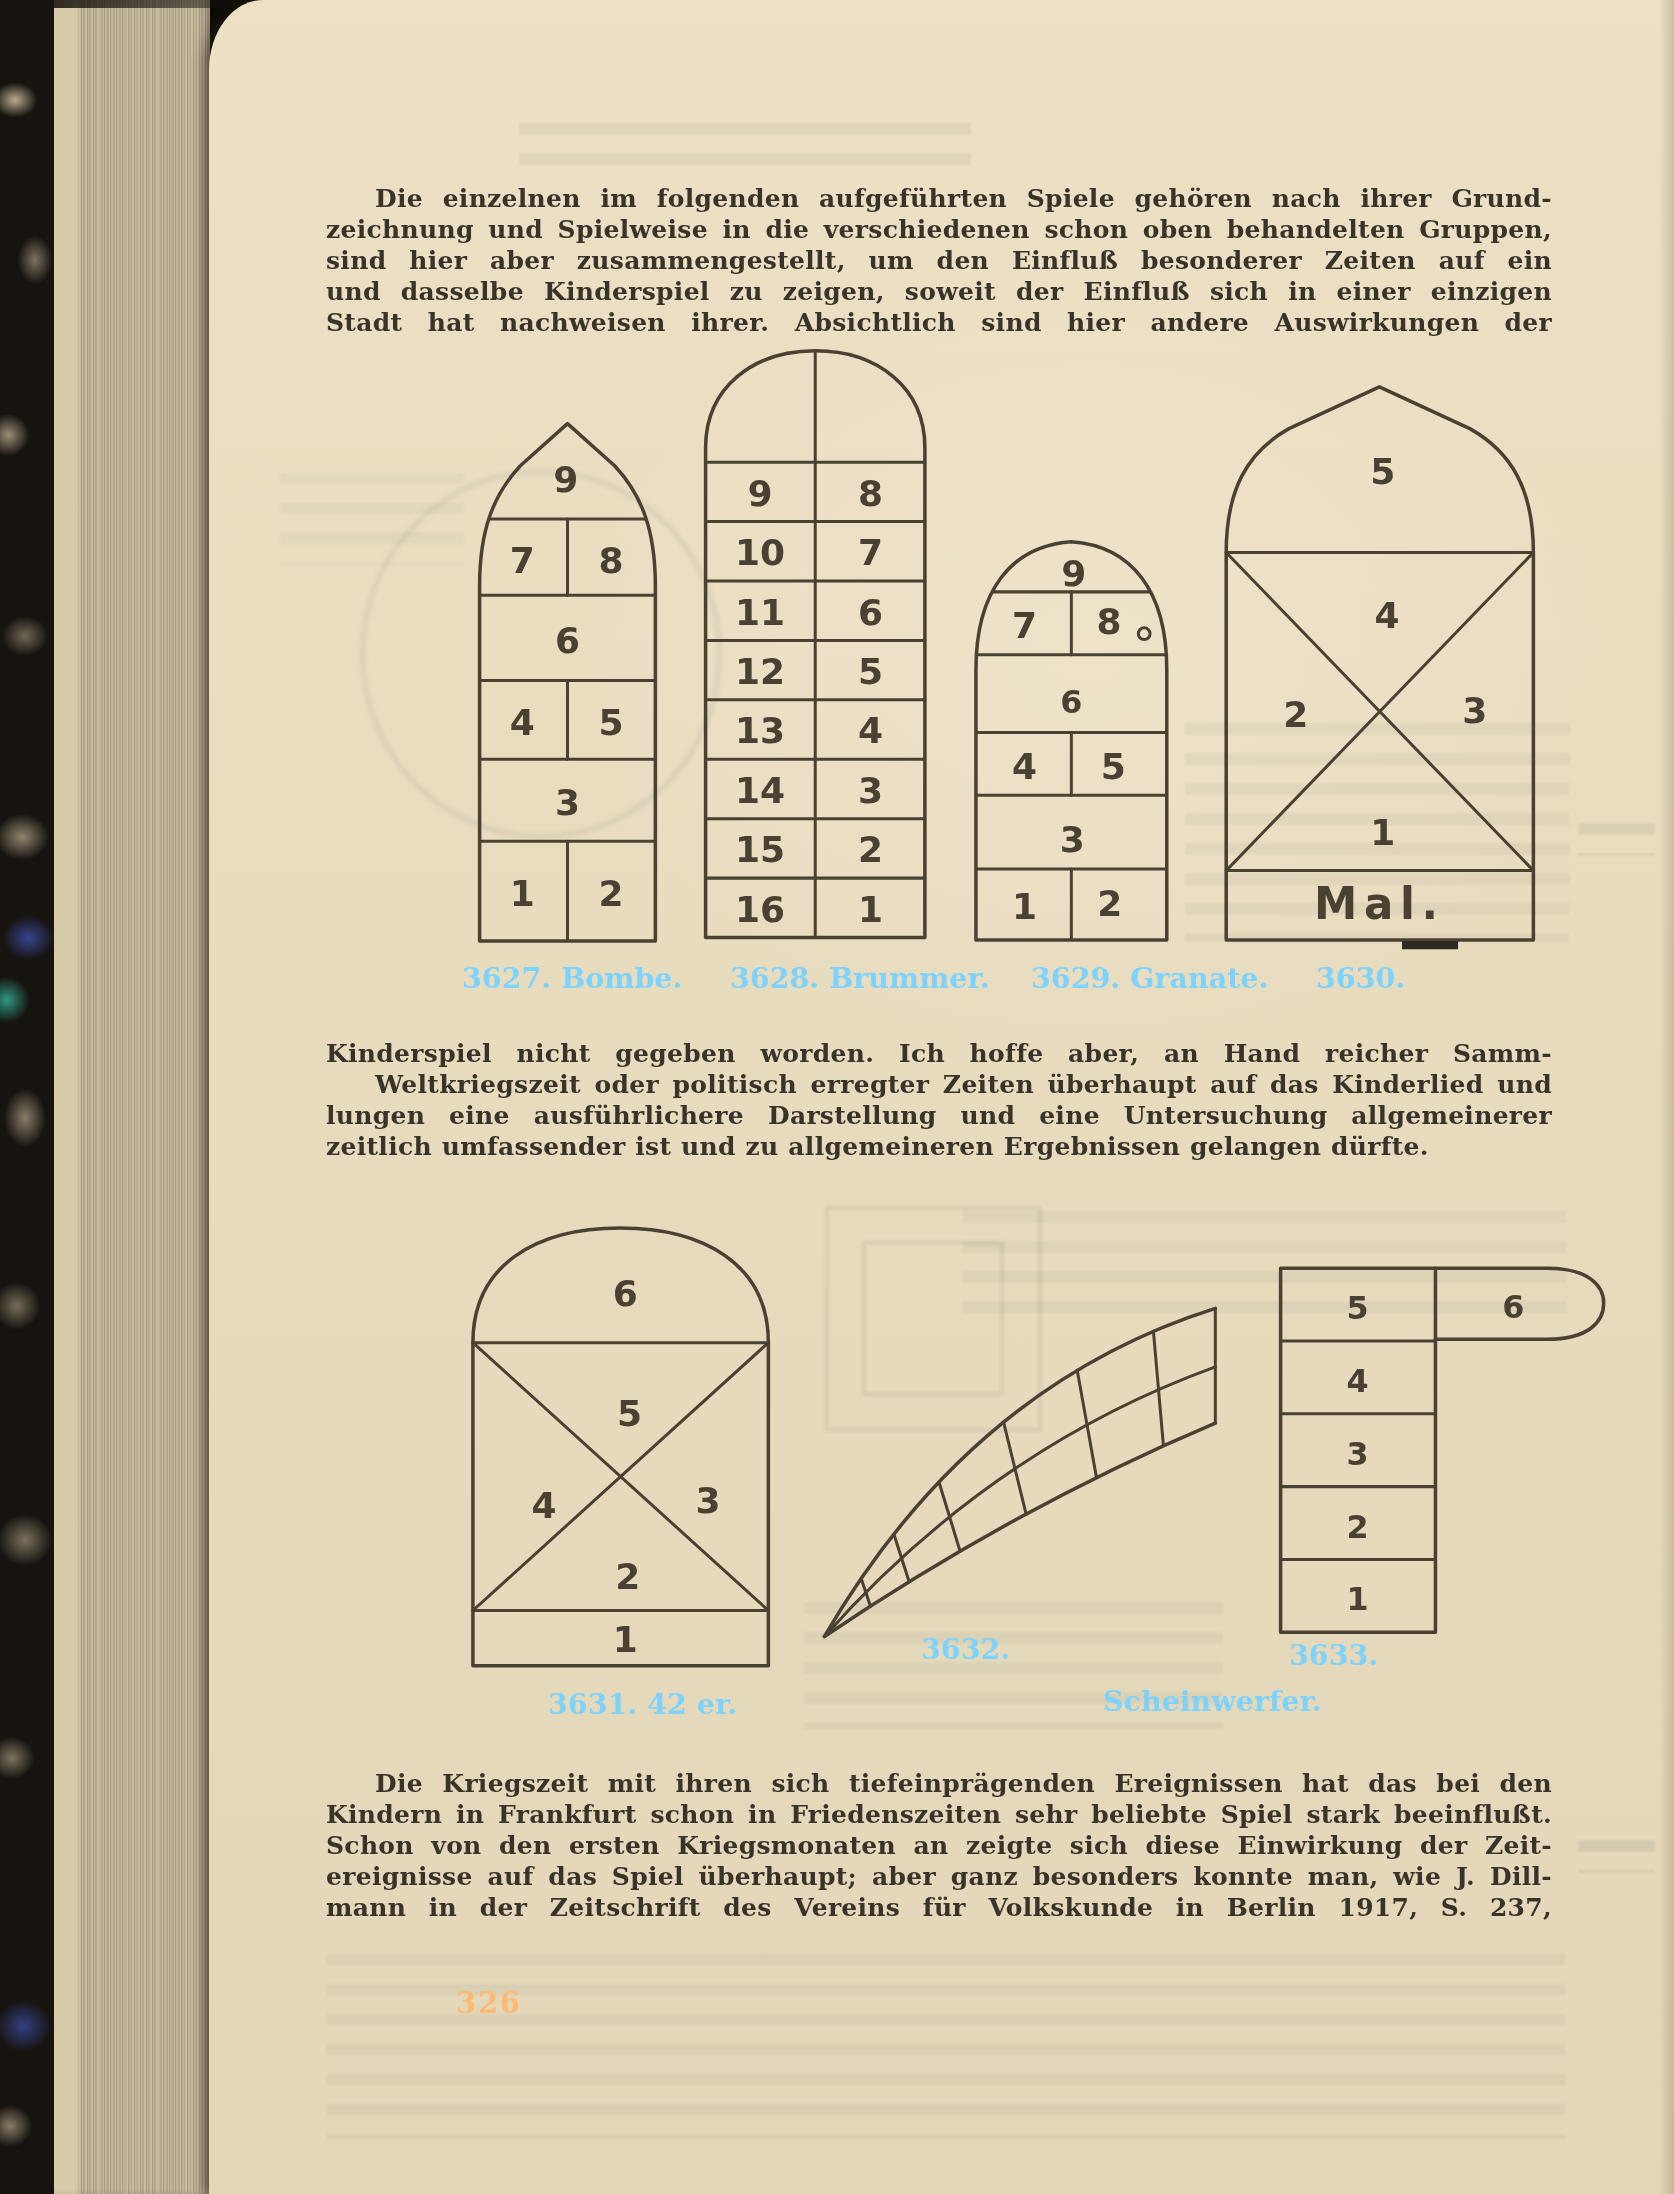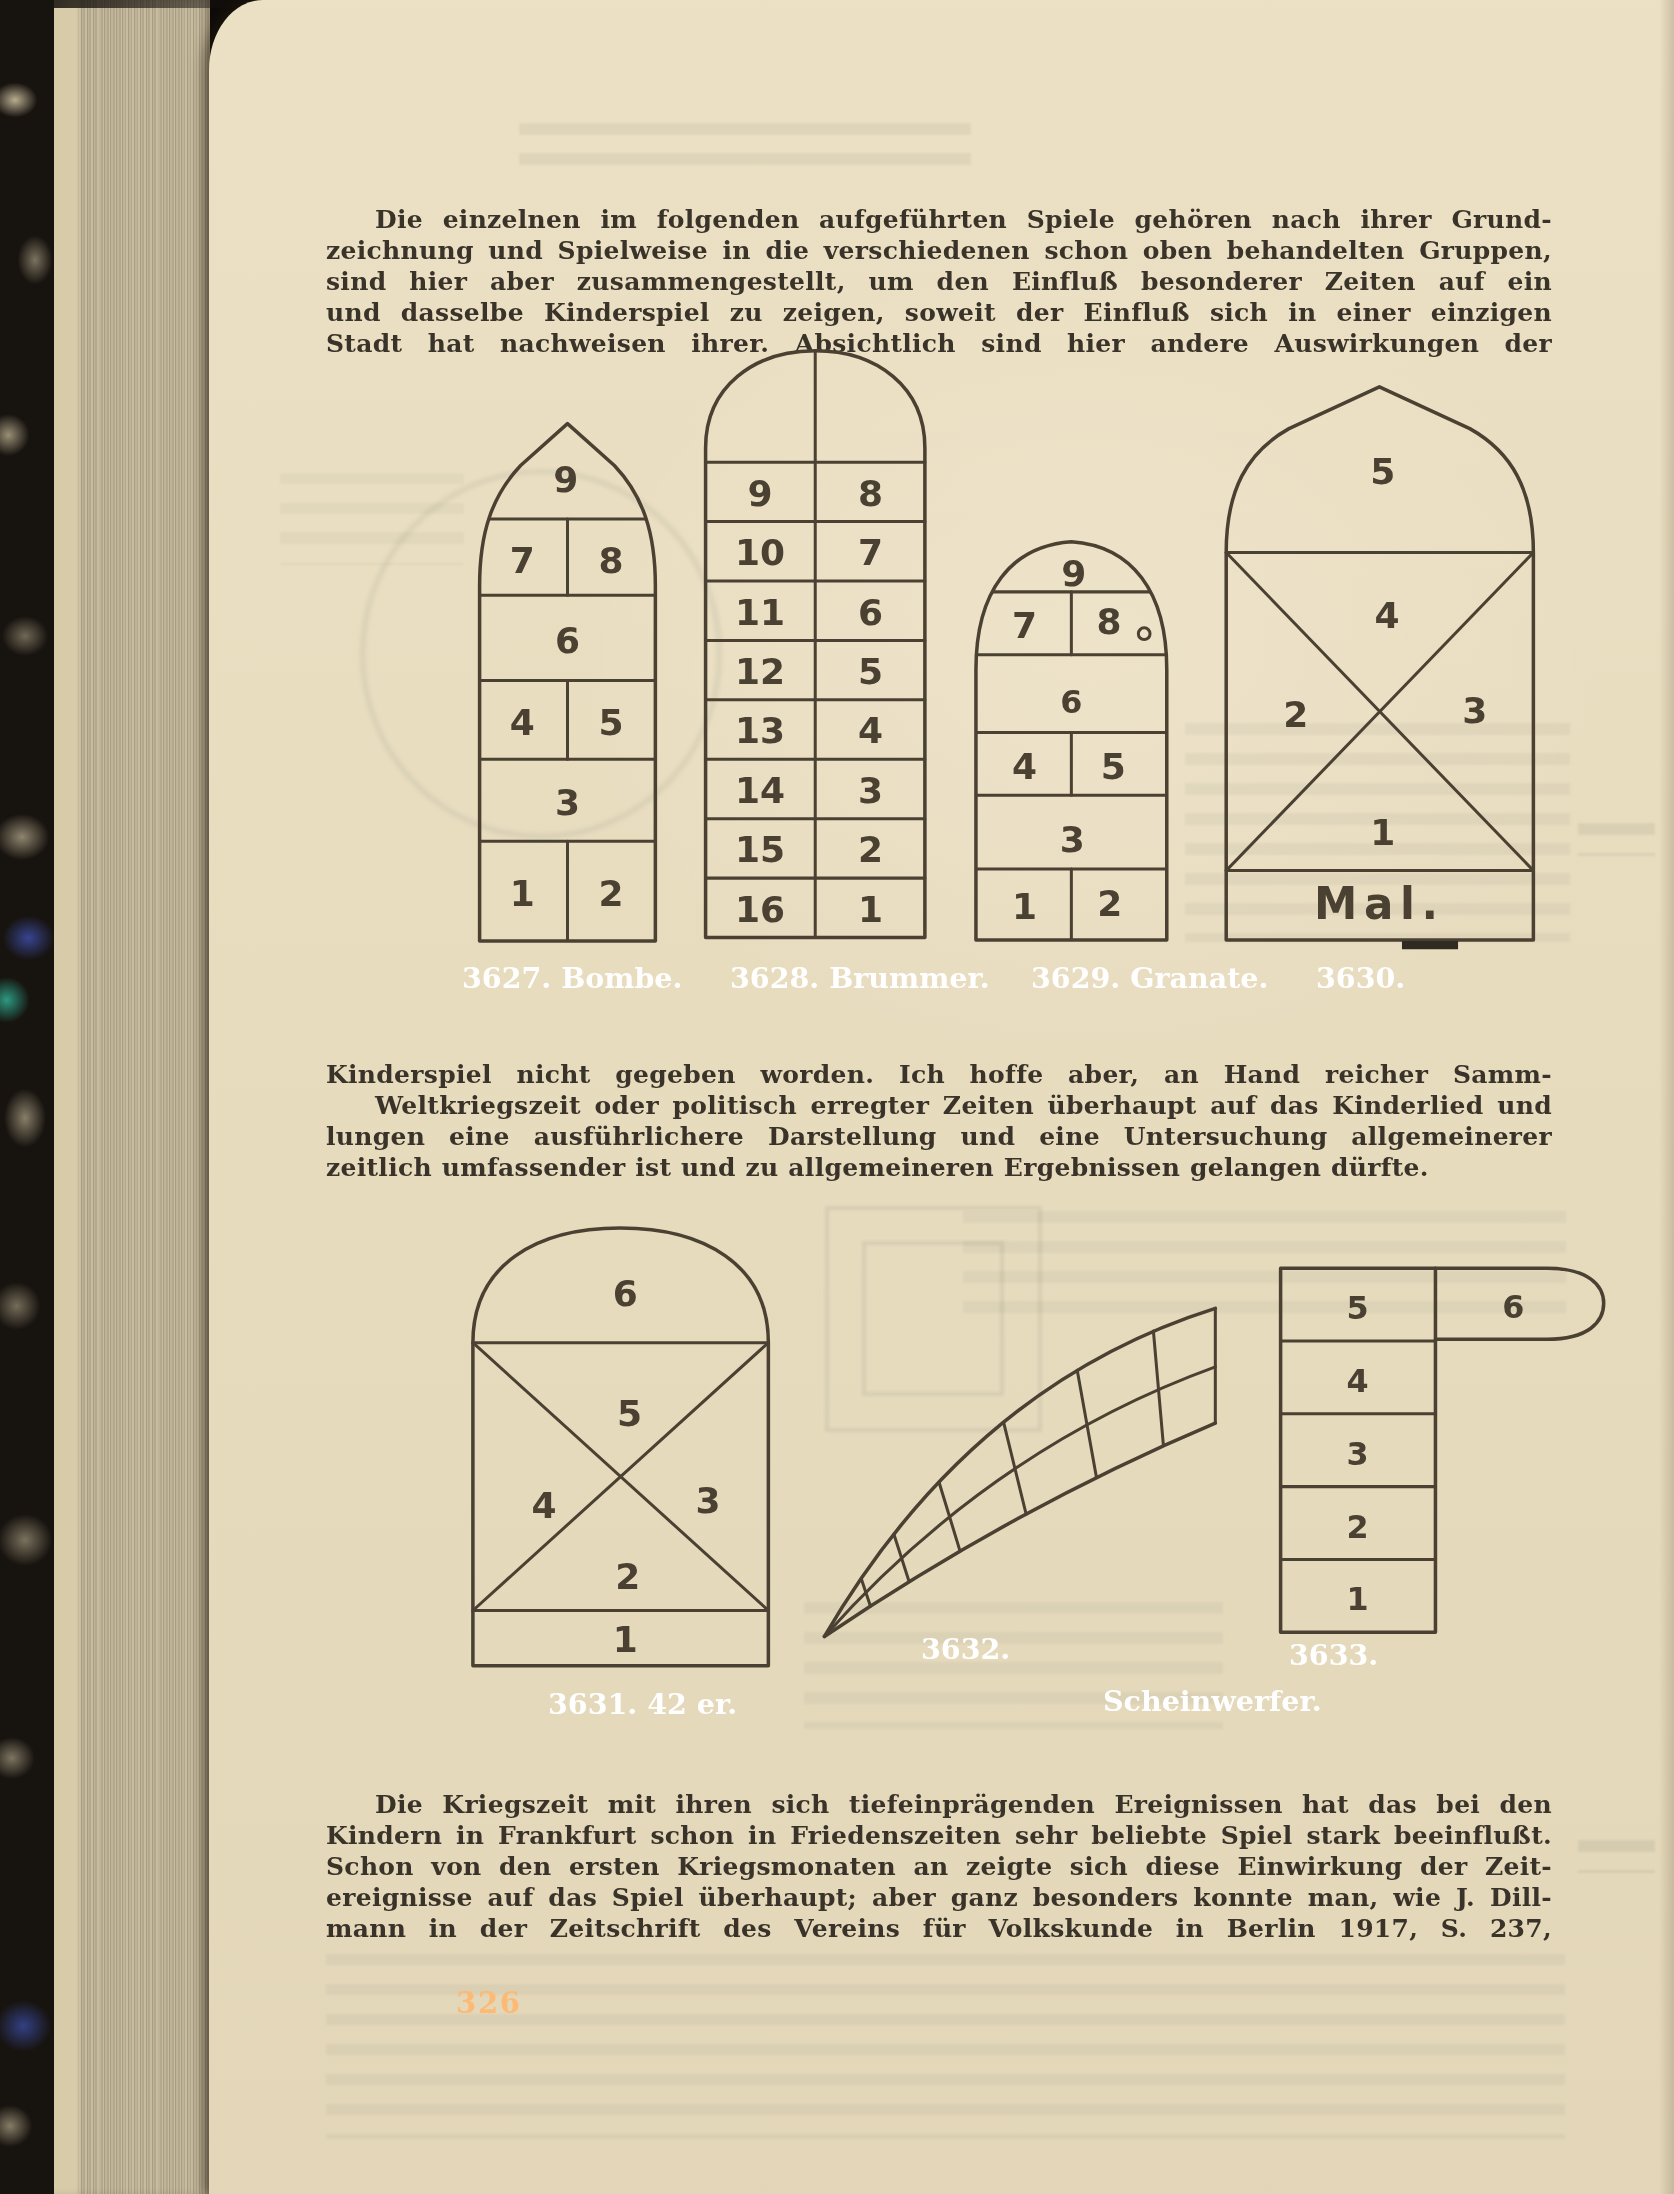--- a/index.html
+++ b/index.html
@@ -40,27 +40,27 @@
       radial-gradient(753px 586px at 60% 30%, rgba(255,252,240,.18), transparent 70%),
       linear-gradient(180deg, rgba(255,250,235,.06), rgba(120,100,60,.07)),
       #ebdfc2;
     border-top-left-radius:54px 70px;
     box-shadow:-5.9px 0 11.7px rgba(40,30,15,.45);}
   .right-shade{position:absolute;right:0;top:0;width:15px;height:2194px;
     background:linear-gradient(270deg,rgba(90,75,50,.22),transparent);}
 
   
   .para{position:absolute;width:1226px;left:326px;color:#3a332a;
-        font-size:25px;font-weight:600;margin-top:21px;}
+        font-size:25px;font-weight:600;}
   .tl{height:31px;line-height:31px;text-align:justify;text-align-last:justify;
       letter-spacing:0.3px;word-spacing:0.8px;}
   .indent{text-indent:49px;}
   .lastleft{text-align-last:left;}
 
-  .cap{position:absolute;color:#ffffff;font-size:28.5px;font-weight:600;white-space:nowrap;}
+  .cap{position:absolute;color:#7dd3fc;font-size:28.5px;font-weight:600;white-space:nowrap;}
   .pagenum{position:absolute;left:456px;top:1986px;font-size:29px;font-weight:600;
            color:#fdba74;letter-spacing:1.7px;}
 
   
   .fig-svg{position:absolute;left:0;top:0;}
   .stroke{fill:none;stroke:#4a4132;stroke-width:4.2;stroke-linecap:round;stroke-linejoin:round;}
   .thin{stroke-width:3.6;}
   .hnum{font-family:"DejaVu Sans",sans-serif;font-size:43px;font-weight:600;
         fill:#4a4132;text-anchor:middle;}
   .hnum-s{font-size:38px;}

